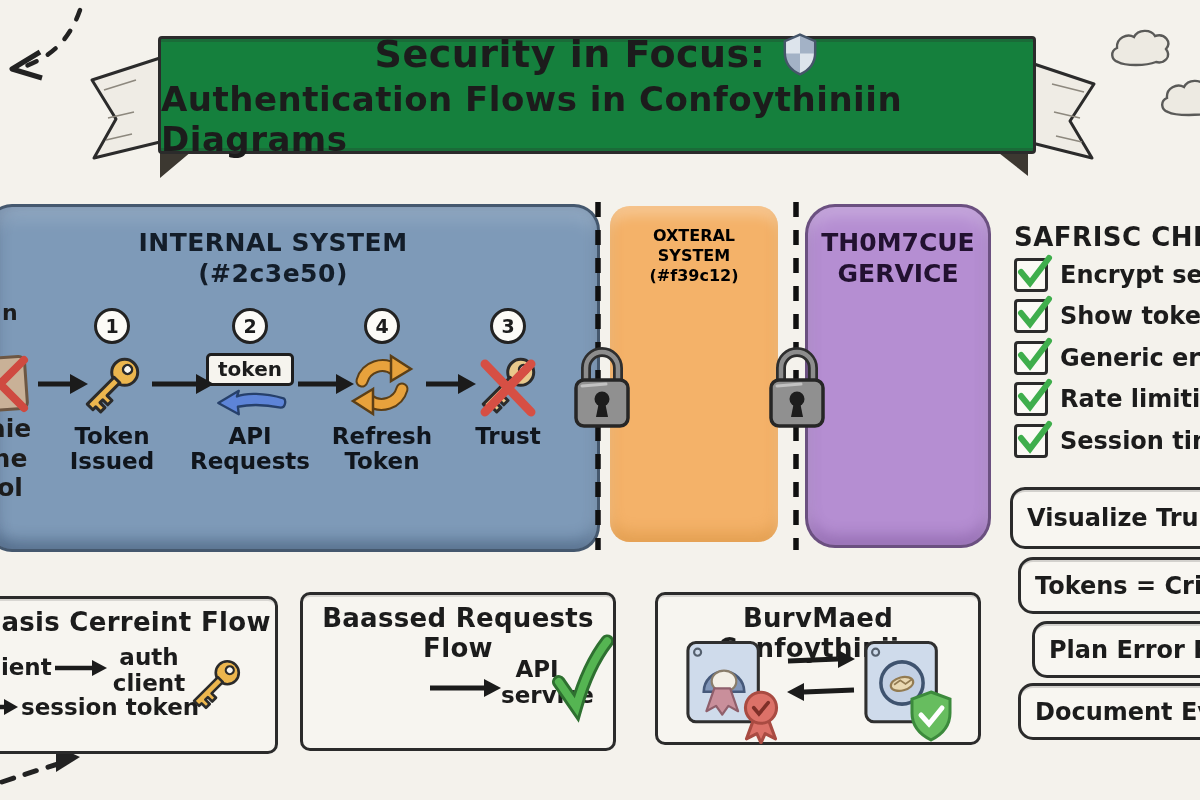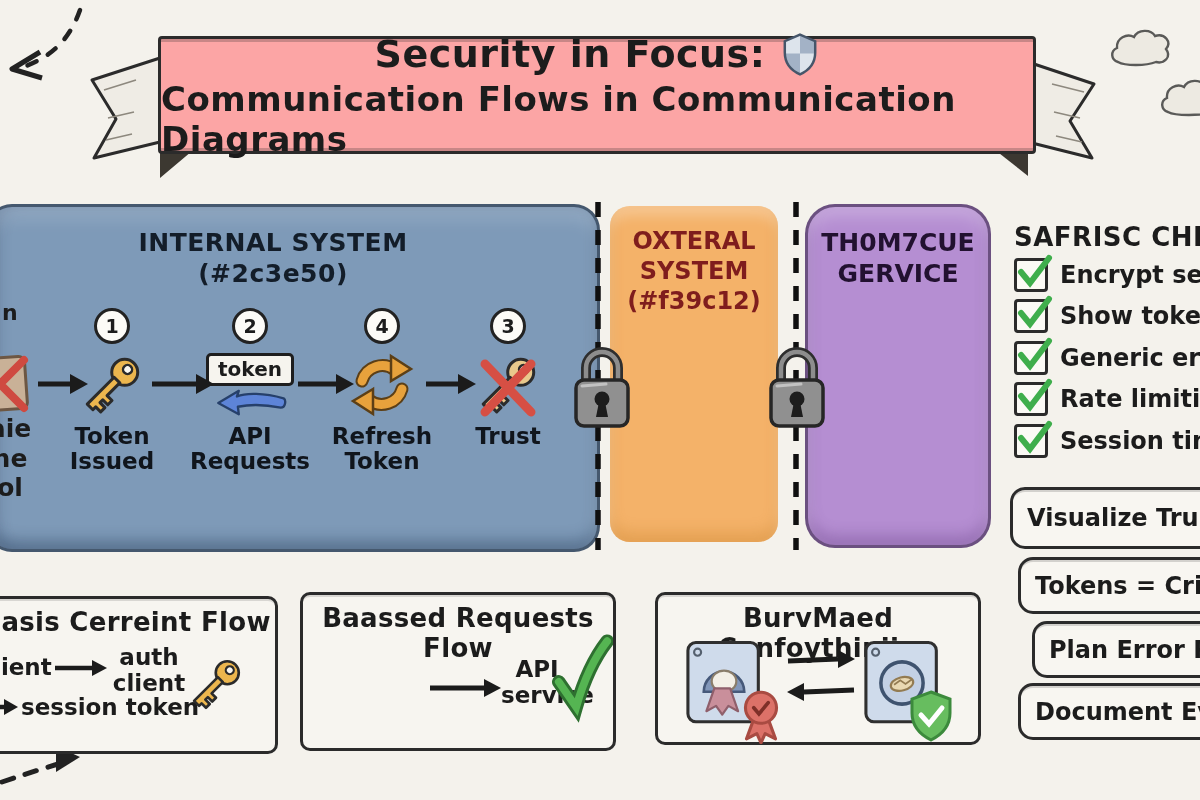--- a/index.html
+++ b/index.html
@@ -4,40 +4,40 @@
 <style>
   html,body{margin:0;padding:0;background:#f4f2ec;}
   #stage{position:relative;width:1200px;height:800px;overflow:hidden;background:#f4f2ec;
          font-family:"DejaVu Sans","Liberation Sans",sans-serif;color:#1c1c1c;}
   .abs{position:absolute;}
   .pre{white-space:pre-line;}
   .ctr{text-align:center;}
   .bold{font-weight:700;}
 
   
-  .banner{left:158px;top:36px;width:872px;height:112px;background:#fca5a5;
+  .banner{left:158px;top:36px;width:872px;height:112px;background:#15803d;
           border:3px solid #2b2b2b;border-radius:4px;display:flex;flex-direction:column;
           align-items:center;justify-content:center;z-index:6;
           box-shadow:inset 0 -5px 0 -2px rgba(43,43,43,.25), inset 0 5px 0 -2px rgba(43,43,43,.25);}
   .banner-l1{display:flex;align-items:center;gap:16px;font-size:38px;font-weight:800;letter-spacing:.5px;}
   .banner-l2{font-size:34px;font-weight:800;letter-spacing:.5px;margin-top:2px;}
 
   
   .panel{border-radius:26px;z-index:2;}
   .panel-internal{left:-14px;top:204px;width:608px;height:342px;background:#7e9ab8;
       border:3px solid rgba(38,52,70,.65);
       box-shadow:inset 0 12px 16px rgba(255,255,255,.16), inset 0 -10px 14px rgba(25,45,75,.28), inset 10px 0 14px rgba(25,45,75,.18);}
   .panel-external{left:610px;top:206px;width:168px;height:336px;background:#f4b269;border-radius:20px;
       box-shadow:inset 0 10px 12px rgba(255,255,255,.25), inset 0 -10px 14px rgba(190,120,30,.28);}
   .panel-service{left:805px;top:204px;width:180px;height:338px;background:#b58ed2;
       border-radius:30px;border:3px solid rgba(45,30,60,.55);
       box-shadow:inset 0 10px 14px rgba(255,255,255,.22), inset 0 -10px 14px rgba(90,50,120,.3);}
   .panel-title{position:absolute;left:0;top:20px;width:100%;font-weight:800;line-height:1.25;}
   .panel-internal .panel-title{font-size:25px;color:#131d29;left:-20px;letter-spacing:.5px;}
-  .panel-external .panel-title{font-size:24px;color:#7f1d1d;}
+  .panel-external .panel-title{font-size:16px;color:#000000;}
   .panel-service .panel-title{font-size:25px;color:#221130;text-align:center;}
 
   
   .station{display:flex;flex-direction:column;align-items:center;z-index:3;}
   .numcircle{width:30px;height:30px;border:3px solid #222;border-radius:50%;background:#fcfbf7;
              display:flex;align-items:center;justify-content:center;font-size:19px;font-weight:800;}
   .iconbox{height:74px;display:flex;flex-direction:column;align-items:center;justify-content:center;margin-top:4px;}
   .flow-label{font-size:23px;font-weight:700;line-height:1.08;color:#10151c;margin-top:2px;}
   .badge{border:3px solid #1e1e1e;border-radius:5px;background:#f6f4ee;font-size:20px;font-weight:700;
          padding:0 9px;line-height:27px;}
@@ -101,21 +101,21 @@
       <span>Security in Focus:</span>
       <span style="display:flex">
         <svg width="38" height="45" viewBox="0 0 40 46">
           <path d="M20 2 L36 9 V21 C36 33 29 40 20 44 C11 40 4 33 4 21 V9 Z" fill="#dde4ec"></path>
           <path d="M20 2 L36 9 V22 H20 Z" fill="#a3b2c6"></path>
           <path d="M4.3 22 H20 V43.6 C11.5 39.6 4.8 33 4.3 22 Z" fill="#a3b2c6"></path>
           <path d="M20 2 L36 9 V21 C36 33 29 40 20 44 C11 40 4 33 4 21 V9 Z" fill="none" stroke="#46566a" stroke-width="2.6"></path>
         </svg>
       </span>
     </div>
-    <div class="banner-l2">Communication Flows in Communication Diagrams</div>
+    <div class="banner-l2">Authentication Flows in Confoythiniin Diagrams</div>
   </div>
 
   <div class="abs panel panel-internal">
     <div class="panel-title ctr pre">INTERNAL SYSTEM
 (#2c3e50)</div>
   </div>
   <div class="abs panel panel-external">
     <div class="panel-title ctr pre">OXTERAL
 SYSTEM
 (#f39c12)</div>

